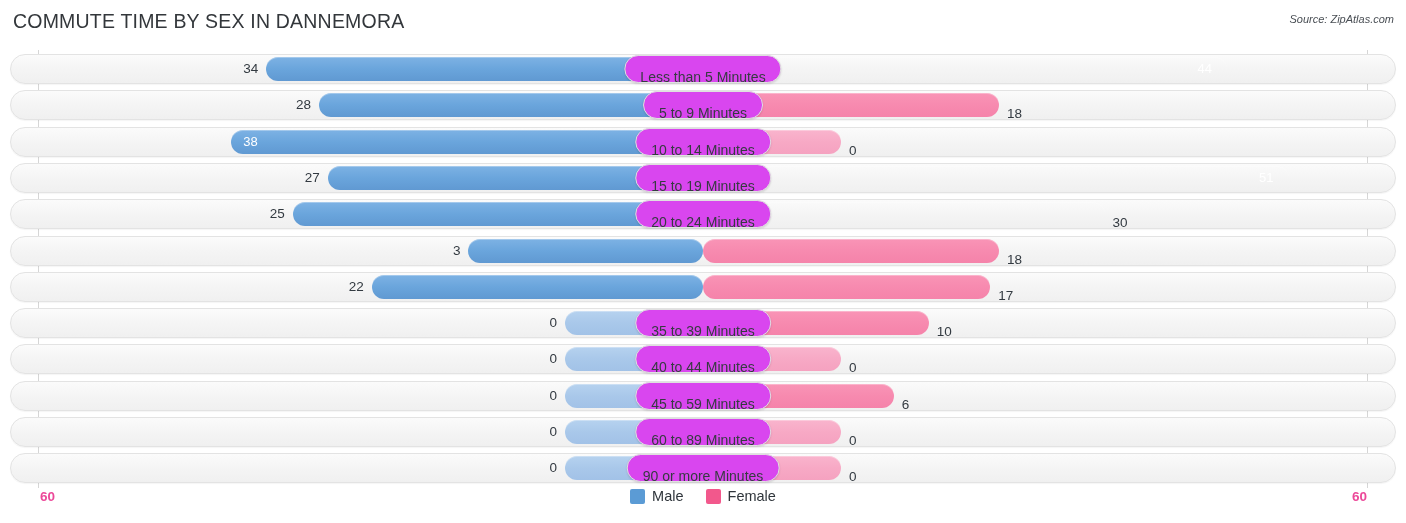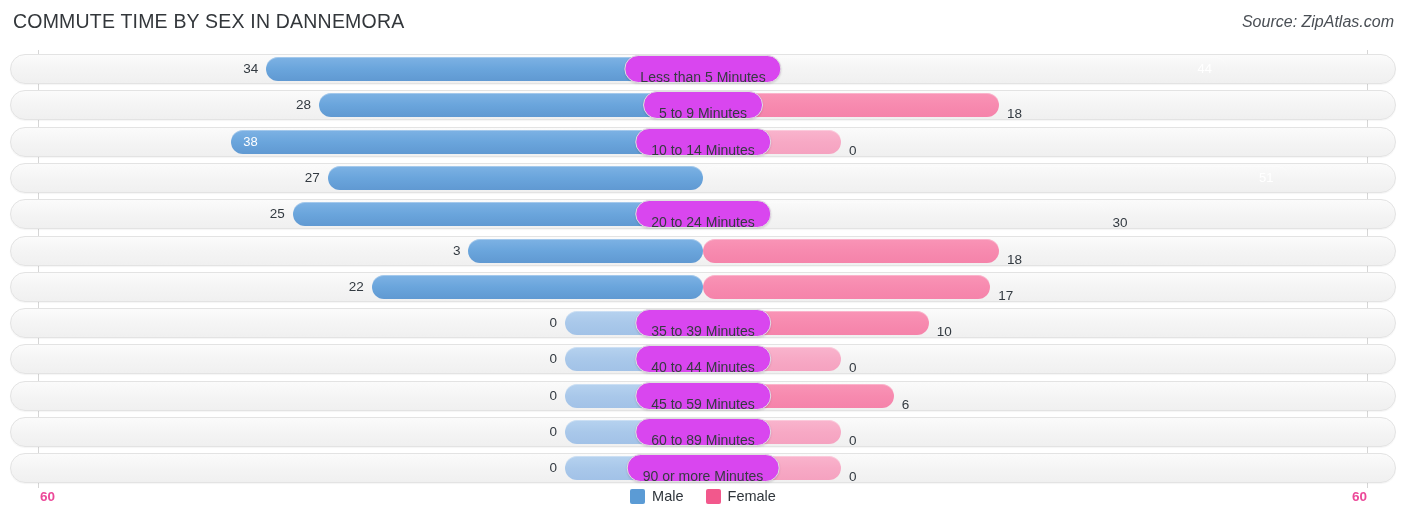--- a/index.html
+++ b/index.html
@@ -21,21 +21,21 @@
     position: absolute;
     left: 13px; top: 10px;
     font-size: 19.5px;
     color: #33373b;
     letter-spacing: .2px;
     white-space: nowrap;
   }
   .source {
     position: absolute;
     right: 12px; top: 13px;
-    font-size: 16px;
+    font-size: 11px;
     font-style: italic;
     color: #4a4f55;
     white-space: nowrap;
   }
 
   
   .plot {
     position: absolute;
     left: 0; top: 50px;
     width: 1406px; height: 435px;
@@ -197,20 +197,21 @@
         <div class="val inside" style="left: 233.233px;">38</div>
         <div class="val out-right" style="left: 839px;">0</div>
         <div class="pill">10 to 14 Minutes</div>
       </div>
       <div class="row" style="top: 112.9px;">
         <div class="track"></div>
         <div class="bar male" style="width: 375.15px;"></div>
         <div class="bar female" style="width: 585.95px;"></div>
         <div class="val out-left" style="right: 1076.15px;">27</div>
         <div class="val inside" style="left: 1248.95px;">51</div>
+        <div class="pill">15 to 19 Minutes</div>
       </div>
       <div class="row" style="top: 149.2px;">
         <div class="track"></div>
         <div class="bar male" style="width: 410.283px;"></div>
         <div class="bar female" style="width: 401.5px;"></div>
         <div class="val out-left" style="right: 1111.28px;">25</div>
         <div class="val out-right" style="left: 1102.5px;">30</div>
         <div class="pill">20 to 24 Minutes</div>
       </div>
       <div class="row" style="top: 185.5px;">

